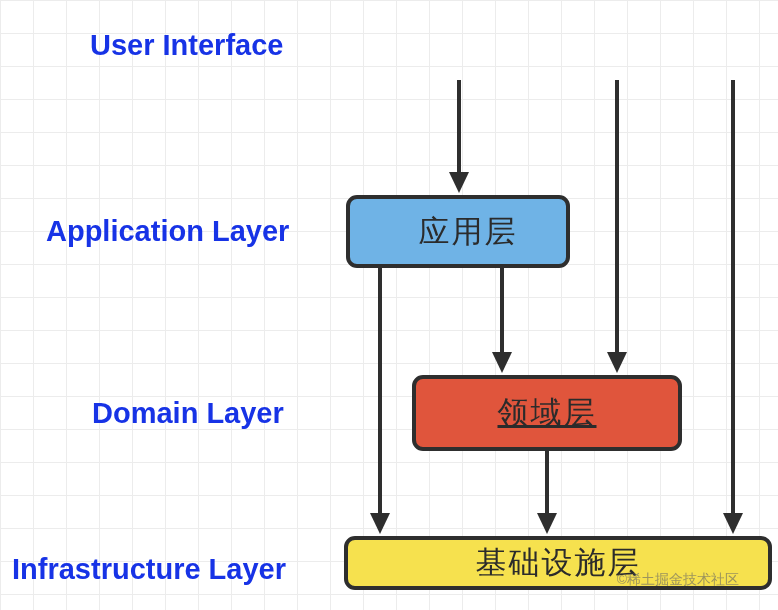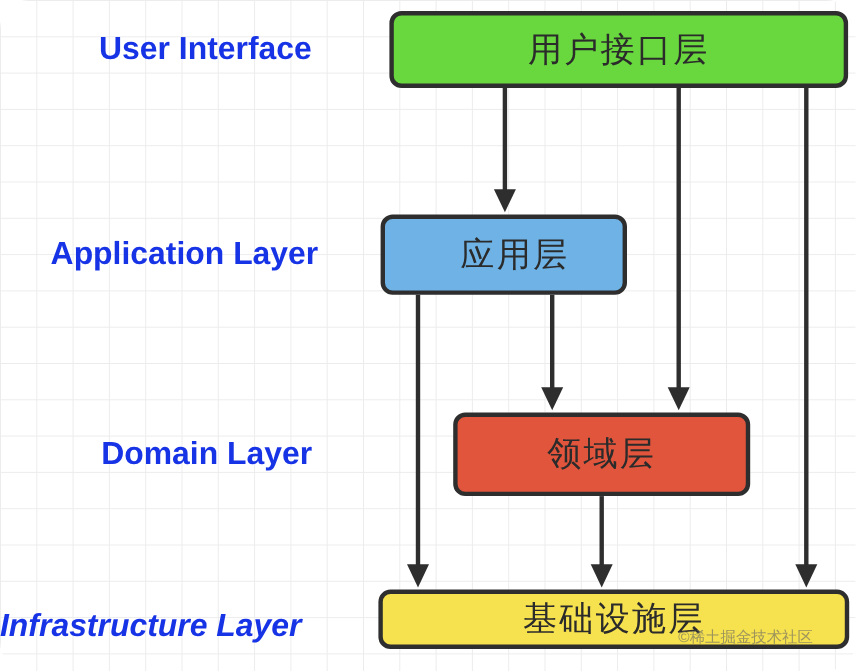--- a/index.html
+++ b/index.html
@@ -7,21 +7,20 @@
     position: relative;
     width: 778px;
     height: 610px;
     overflow: hidden;
     background-color: #ffffff;
     background-image:
       linear-gradient(to right, #ececec 1px, transparent 1px),
       linear-gradient(to bottom, #ececec 1px, transparent 1px);
     background-size: 33px 33px;
     font-family: "Liberation Sans", "DejaVu Sans", sans-serif;
-    border-radius: 27px;
   }
   .arrow-layer {
     position: absolute;
     left: 0; top: 0;
     width: 778px; height: 610px;
     pointer-events: none;
   }
   .layer-box {
     position: absolute;
     box-sizing: border-box;
@@ -43,21 +42,21 @@
     position: absolute;
     color: #1733e6;
     font-weight: bold;
     font-size: 29px;
     line-height: 32px;
     white-space: nowrap;
   }
   #label-user-interface { left: 90px;  top: 29px;  }
   #label-application    { left: 46px;  top: 215px; text-align: right; }
   #label-domain         { left: 92px;  top: 397px; text-align: right; }
-  #label-infrastructure { left: 0;  top: 553px; font-style: italic; }
+  #label-infrastructure { left: 12px;  top: 553px; }
   .watermark {
     position: absolute;
     right: 39px;
     top: 571px;
     font-size: 14px;
     color: rgba(102, 102, 102, 0.62);
     white-space: nowrap;
   }
 </style>
 </head>
@@ -93,23 +92,22 @@
     </svg>
 
   <div class="layer-label" id="label-user-interface">User Interface</div>
 
   <div class="layer-label" id="label-application">Application Layer</div>
 
   <div class="layer-label" id="label-domain">Domain Layer</div>
 
   <div class="layer-label" id="label-infrastructure">Infrastructure Layer</div>
 
-  <div class="layer-box" id="box-user-interface" style="background: rgb(105, 215, 62);">用户接口层</div>
 
   <div class="layer-box" id="box-application" style="background: rgb(111, 179, 230); padding-left: 20px;">应用层</div>
 
-  <div class="layer-box" id="box-domain" style="background: rgb(224, 85, 60);">领域层</div>
+  <div class="layer-box" id="box-domain" style="background: rgb(224, 85, 60); text-decoration: underline;">领域层</div>
 
   <div class="layer-box" id="box-infrastructure" style="background: rgb(246, 225, 78);">基础设施层</div>
 
   <div class="watermark">©稀土掘金技术社区</div>
 
 </div>
 
 </body></html>

